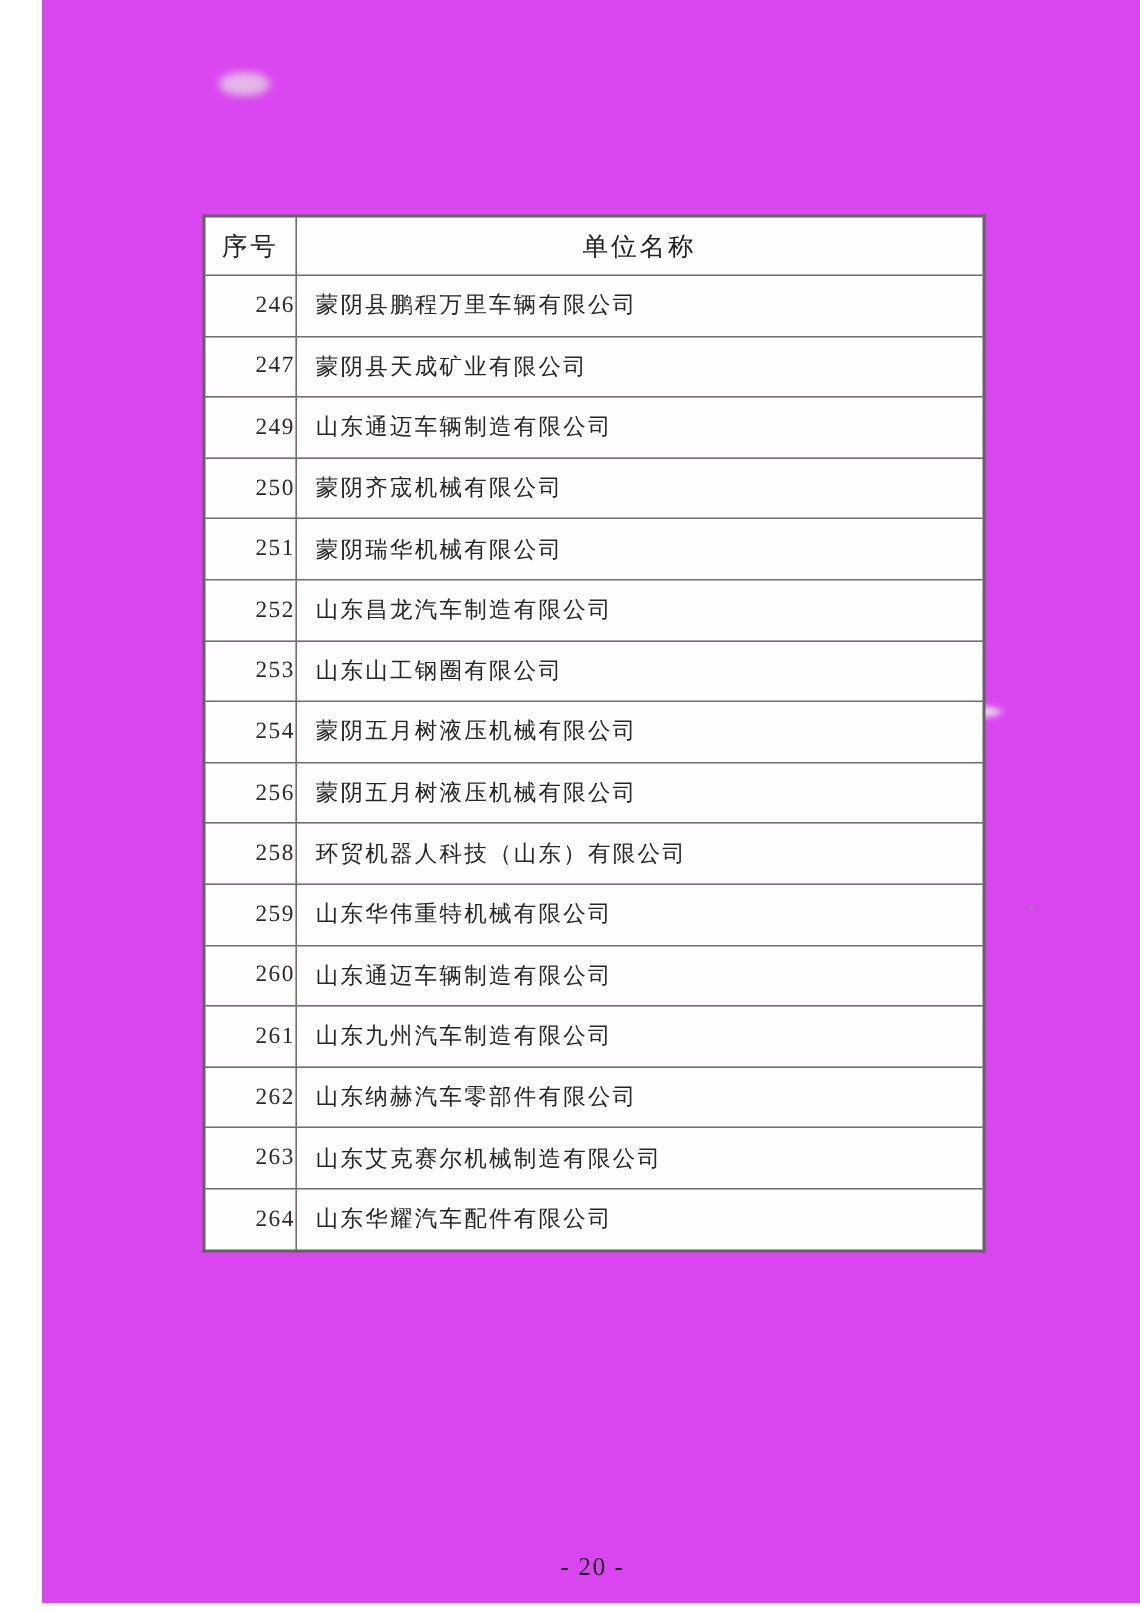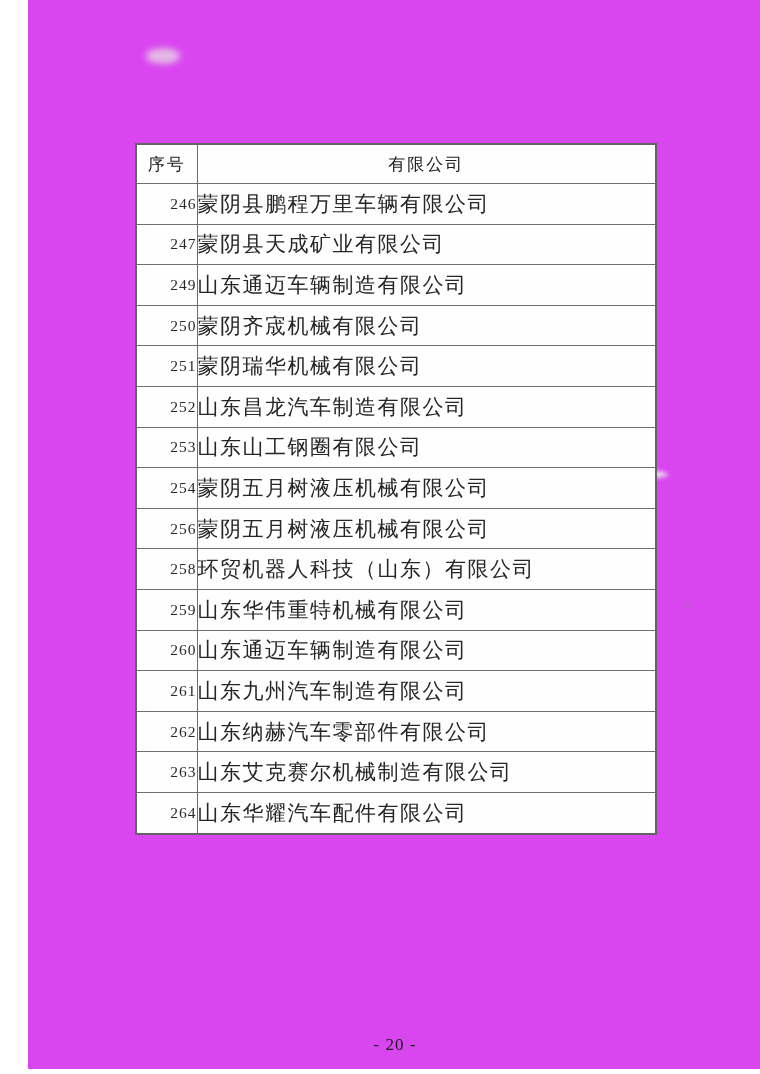--- a/index.html
+++ b/index.html
@@ -44,22 +44,22 @@
   tbody td {
     height: 39.6px;
   }
   td.idx {
     text-align: right;
     font-size: 15.5px;
     color: #2a2a2a;
     letter-spacing: 1px;
   }
   td.nm {
-    padding-left: 0;
-    font-size: 21px;
+    padding-left: 13px;
+    font-size: 15px;
     color: #262626;
     letter-spacing: 1.5px;
   }
   .footer {
     position: absolute;
     top: 1035px;
     left: 0;
     width: 734px;
     text-align: center;
     font-size: 17px;
@@ -96,21 +96,21 @@
   <div class="art art3"></div>
 
   <table class="roster">
     <colgroup>
         <col class="c1">
         <col class="c2">
       </colgroup>
     <thead>
       <tr>
         <th>序号</th>
-        <th>有限公司</th>
+        <th>单位名称</th>
       </tr>
     </thead>
     <tbody>
         <tr>
       <td class="idx">246</td>
       <td class="nm">蒙阴县鹏程万里车辆有限公司</td>
     </tr>
         <tr>
       <td class="idx">247</td>
       <td class="nm">蒙阴县天成矿业有限公司</td>

